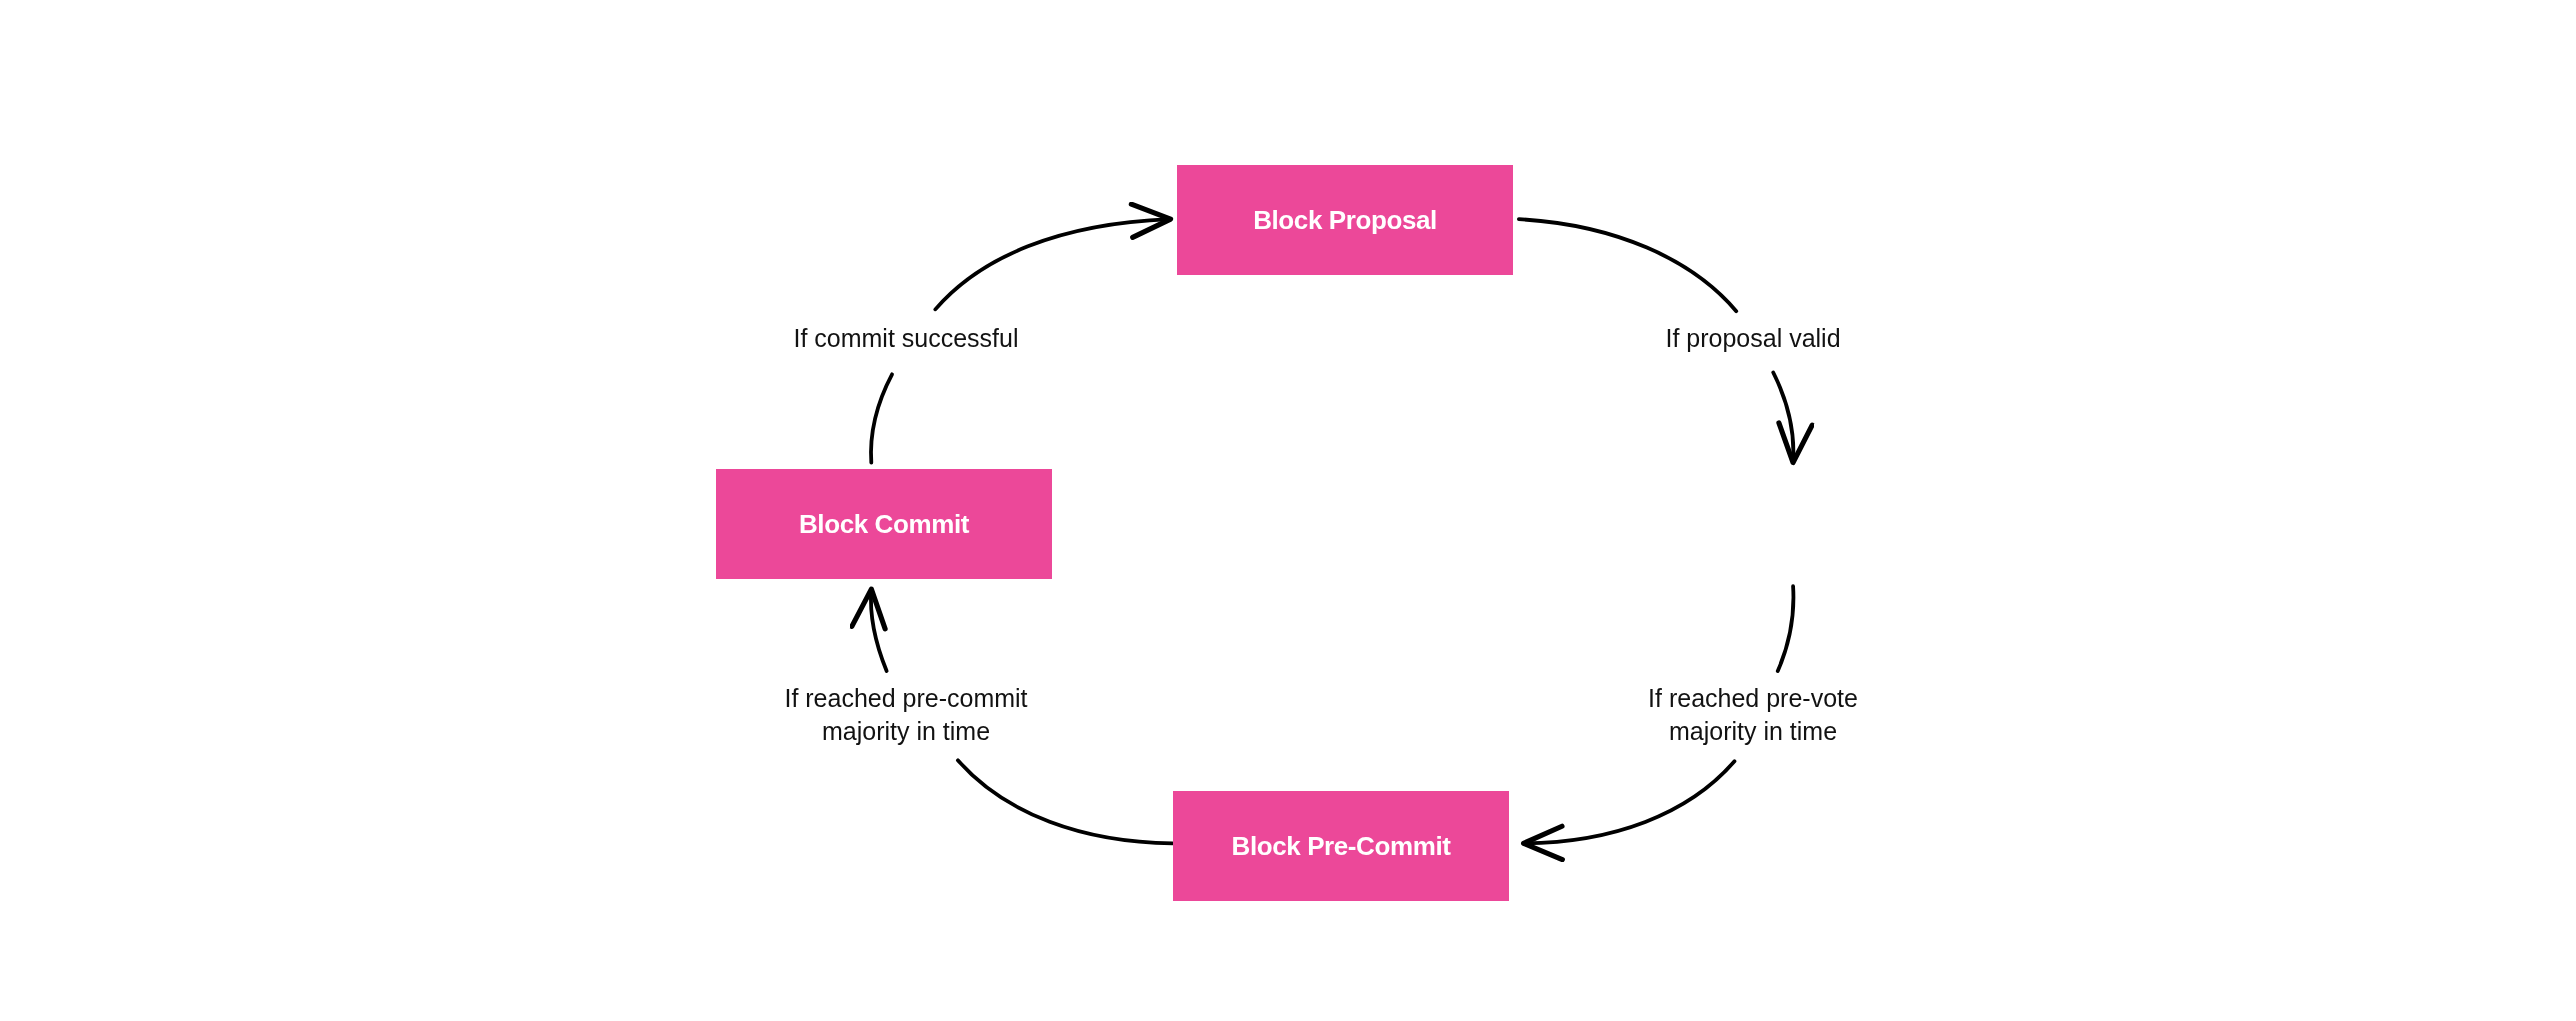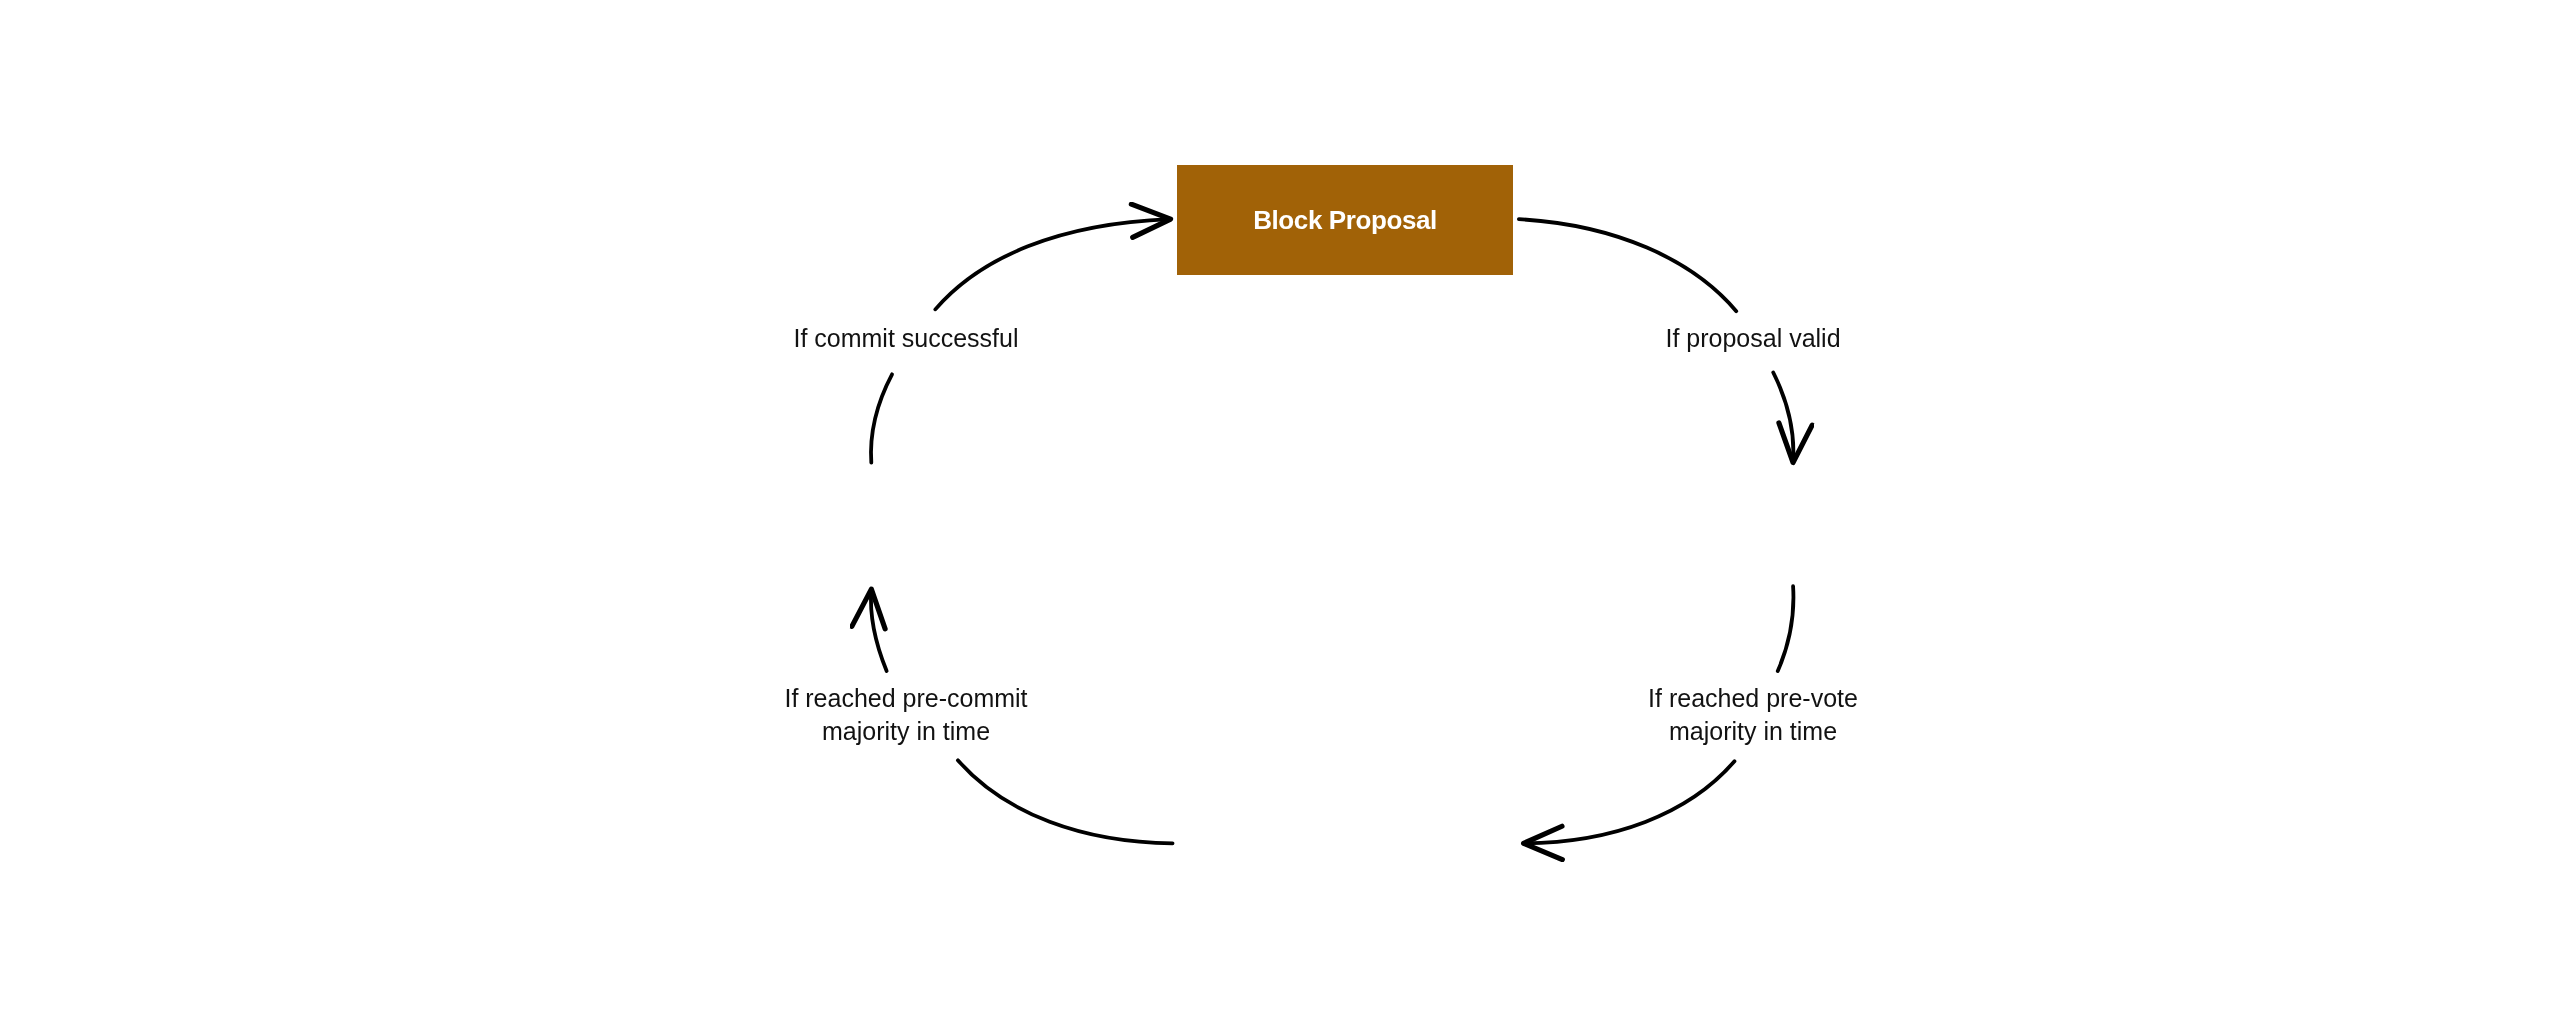--- a/index.html
+++ b/index.html
@@ -23,21 +23,21 @@
   }
   #edges {
     position: absolute;
     left: 0;
     top: 0;
     width: 2576px;
     height: 1021px;
   }
   .node {
     position: absolute;
-    background: #a16207;
+    background: #ec4899;
     color: #ffffff;
     display: flex;
     align-items: center;
     justify-content: center;
     box-sizing: border-box;
   }
   .node-label {
     font-family: "Liberation Sans", sans-serif;
     font-weight: bold;
     font-size: 26px;
@@ -91,21 +91,27 @@
 
     <path d="M 966 513 C 964 482 971 449 989 415" fill="none" stroke="#000000" stroke-width="4.2" stroke-linecap="round"></path>
     <path d="M 1037 343 C 1087 285 1174 248 1297 243" fill="none" stroke="#000000" stroke-width="4.2" stroke-linecap="round" marker-end="url(#arrow-head)"></path>
   </svg>
 
   <div class="node" id="node-proposal">
     <span class="node-label">Block Proposal</span>
   </div>
 
 
+  <div class="node" id="node-precommit">
+    <span class="node-label">Block Pre-Commit</span>
+  </div>
 
+  <div class="node" id="node-commit">
+    <span class="node-label">Block Commit</span>
+  </div>
 
   <div class="edge-label" id="label-proposal-valid">If proposal valid</div>
 
   <div class="edge-label" id="label-prevote-majority">If reached pre-vote
 majority in time</div>
 
   <div class="edge-label" id="label-precommit-major">If reached pre-commit
 majority in time</div>
 
   <div class="edge-label" id="label-commit-success">If commit successful</div>

